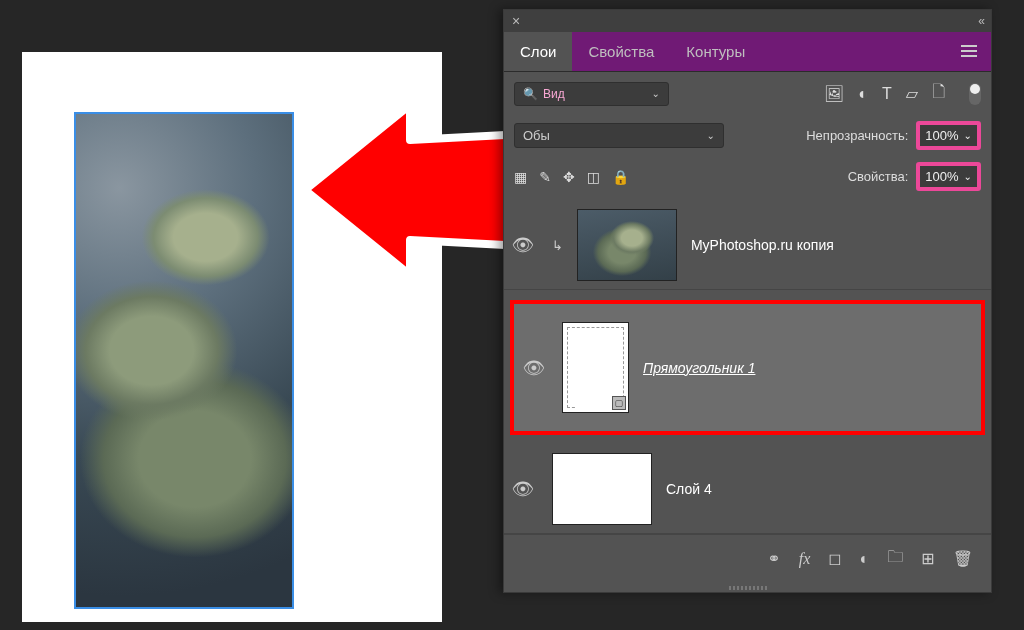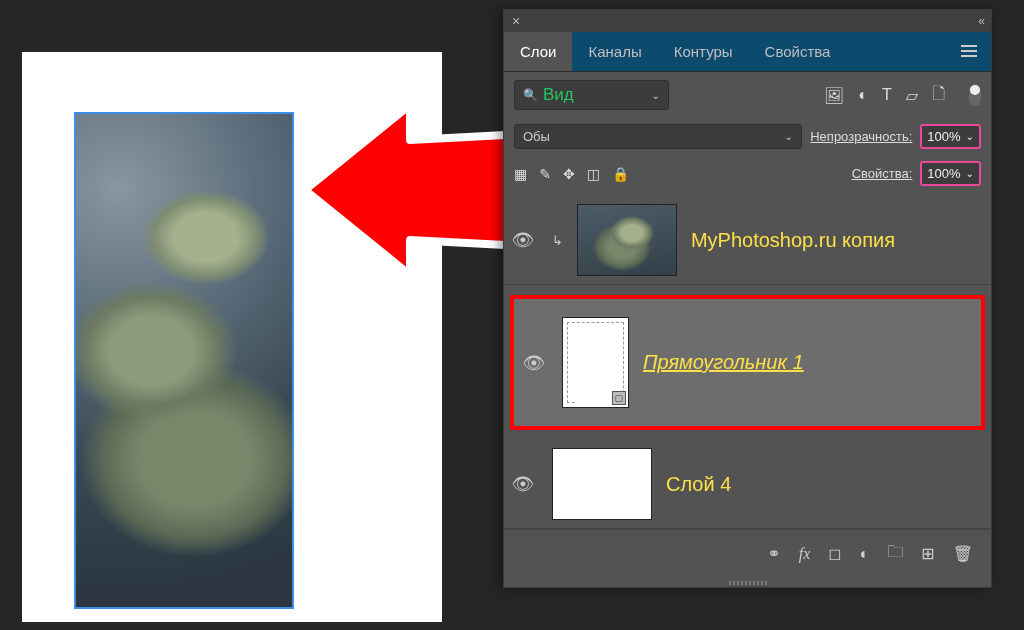--- a/index.html
+++ b/index.html
@@ -60,21 +60,21 @@
     height: 22px;
     background: #3f3f3f;
     display: flex; align-items: center;
     padding: 0 8px;
     justify-content: space-between;
   }
   .close-x { color: #bbb; font-size: 14px; }
   .chevrons { color: #bbb; font-size: 12px; letter-spacing: -2px; }
   .tabs {
     display: flex; align-items: stretch;
-    background: #0c4a6e;
+    background: #701a75;
     height: 40px;
     border-bottom: 1px solid #2b2b2b;
   }
   .tab {
     padding: 11px 16px 0;
     color: #bfbfbf;
     font-size: 15px;
     cursor: default;
   }
   .tab.active {
@@ -102,21 +102,21 @@
   }
   .search-box {
     display: flex; align-items: center;
     background: #3c3c3c;
     border: 1px solid #2f2f2f;
     border-radius: 3px;
     padding: 4px 8px;
     width: 155px;
   }
   .search-box .mag { font-size: 12px; color: #ccc; margin-right: 5px;}
-  .search-box .txt { color: #22c55e; font-size: 17px; flex: 1;}
+  .search-box .txt { color: #f9a8d4; font-size: 12px; flex: 1;}
   .search-box .chev { color: #ccc; font-size: 10px; }
   .filter-icons {
     margin-left: auto;
     display: flex; gap: 14px; align-items: center;
     color: #ddd;
   }
   .filter-icons span { font-size: 16px; }
   .dot-toggle {
     width: 12px; height: 22px;
     background: #666;
@@ -136,29 +136,29 @@
     padding: 6px 10px;
     gap: 8px;
     font-size: 13px;
   }
   .blend-select {
     display:flex; align-items:center;
     background:#3c3c3c;
     border:1px solid #2f2f2f;
     border-radius:3px;
     padding:4px 8px;
-    width:288px;
+    width:210px;
     color:#ccc;
   }
   .blend-select .chev { margin-left:auto; font-size:10px; }
-  .label-r { margin-left:auto; color:#ddd;text-decoration:underline; }
+  .label-r { margin-left:auto; color:#ddd; }
   .pct-box {
     display:flex; align-items:center;
     background:#3c3c3c;
-    border:2px solid #ec4899;
+    border:4px solid #ec4899;
     border-radius:3px;
     padding:3px 5px;
     color:#eee;
   }
   .pct-box .chev { margin-left:5px; font-size:10px; }
   .lock-icons { display:flex; gap:12px; color:#ddd; font-size:14px; align-items:center;}
 
   .layers {
     padding-top: 4px;
   }
@@ -197,21 +197,21 @@
     width:41px; height:79px;
     background:#fff;
   }
   .thumb.big .badge {
     position:absolute; right:2px; bottom:2px;
     width:14px; height:14px;
     background:#bbb; border:1px solid #555;
     font-size:9px; color:#333;
     display:flex; align-items:center; justify-content:center;
   }
-  .layer-name { color:#fde047; font-size:20px; }
+  .layer-name { color:#ffffff; font-size:14px; }
   .layer-name.underlined { text-decoration: underline; font-style: italic; }
   .layer.highlighted {
     border: 4px solid #ff0000;
     background: #6d6d6d;
     margin: 10px 6px;
     padding: 18px 6px;
   }
   .layer.highlighted .eye-col { width:28px; }
 
   .panel-footer {
@@ -248,23 +248,22 @@
 
 <div class="panel">
 
   <div class="panel-top">
     <span class="close-x">×</span>
     <span class="chevrons">«</span>
   </div>
 
   <div class="tabs">
     <div class="tab active">Слои</div>
-    <div class="tab">Каналы</div>
+    <div class="tab">Свойства</div>
     <div class="tab">Контуры</div>
-    <div class="tab">Свойства</div>
     <div class="menu-icon"><span class="hamburger"></span></div>
   </div>
 
   <div class="search-row">
     <div class="search-box">
       <span class="mag">🔍</span>
       <span class="txt">Вид</span>
       <span class="chev">⌄</span>
     </div>
     <div class="filter-icons">

